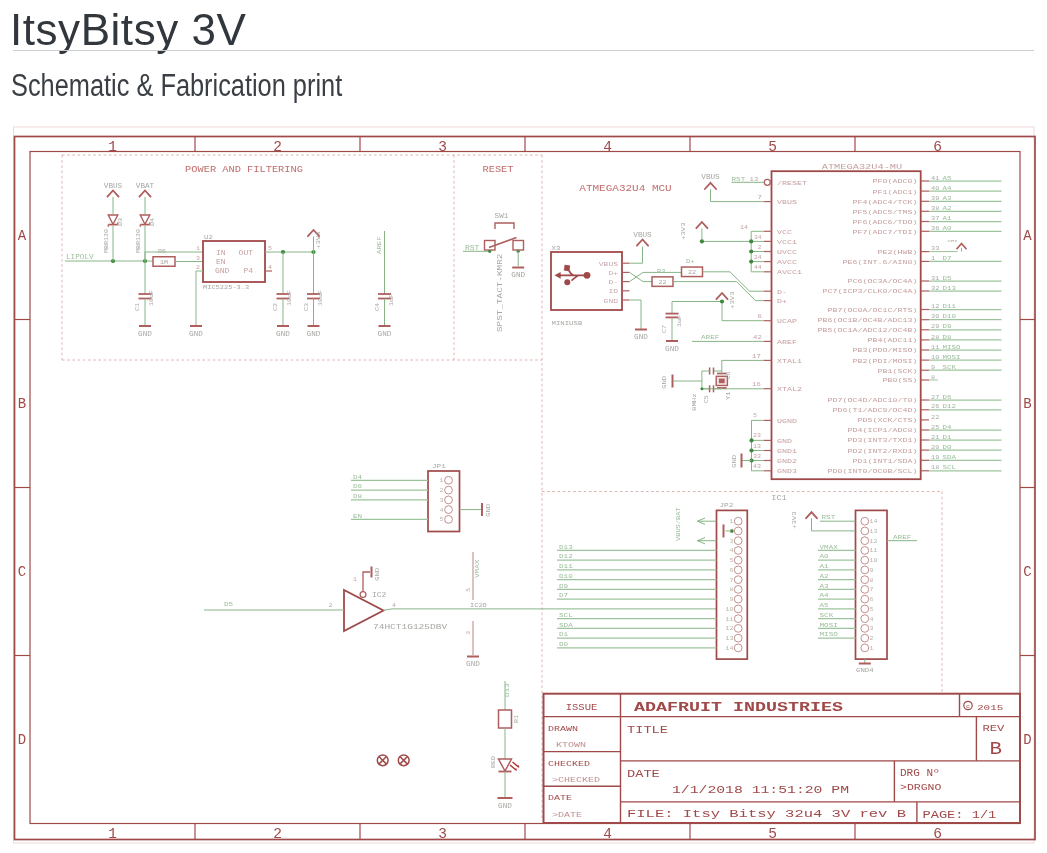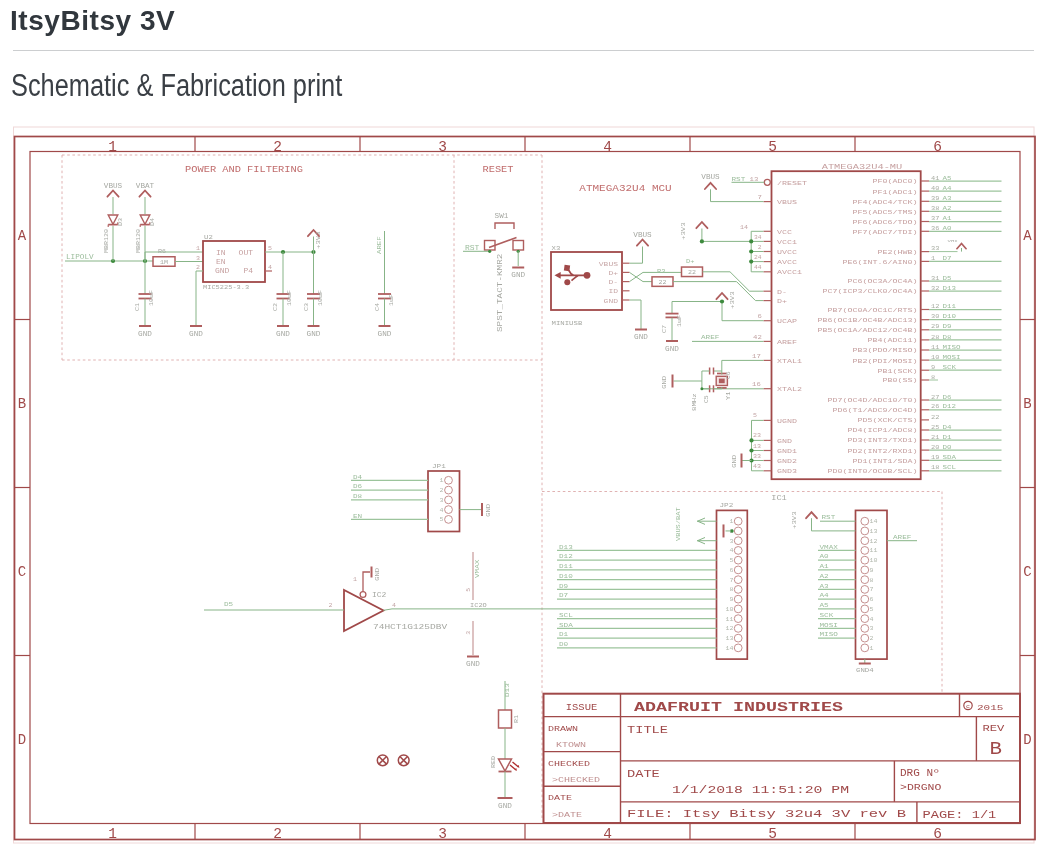--- a/index.html
+++ b/index.html
@@ -1,15 +1,15 @@
 <!DOCTYPE html>
 <html><head><meta charset="utf-8"><style>
 html,body{margin:0;padding:0;background:#ffffff;}
 body{width:1047px;height:853px;position:relative;font-family:"Liberation Sans",sans-serif;}
-h1{position:absolute;left:10px;top:5px;margin:0;font-size:28px;font-weight:700;color:#31373d;letter-spacing:0.55px;}
+h1{position:absolute;left:10px;top:5px;margin:0;font-size:44px;font-weight:400;color:#31373d;letter-spacing:0.55px;}
 .rule{position:absolute;left:13px;top:50px;width:1021px;height:1px;background:#ccced0;}
 .sub{position:absolute;left:11px;top:68px;margin:0;font-size:31px;font-weight:400;color:#3a3f45;transform:scaleX(0.818);transform-origin:left;}
 svg{position:absolute;left:0;top:0;filter:blur(0.45px);}
 </style></head>
 <body>
 <h1>ItsyBitsy 3V</h1>
 <div class="rule"></div>
 <div class="sub">Schematic &amp; Fabrication print</div>
 <svg width="1047" height="853" viewBox="0 0 1047 853">
 <rect x="13.5" y="127.0" width="1020.5" height="716" fill="none" stroke="#efd8d8" stroke-width="1"></rect>

